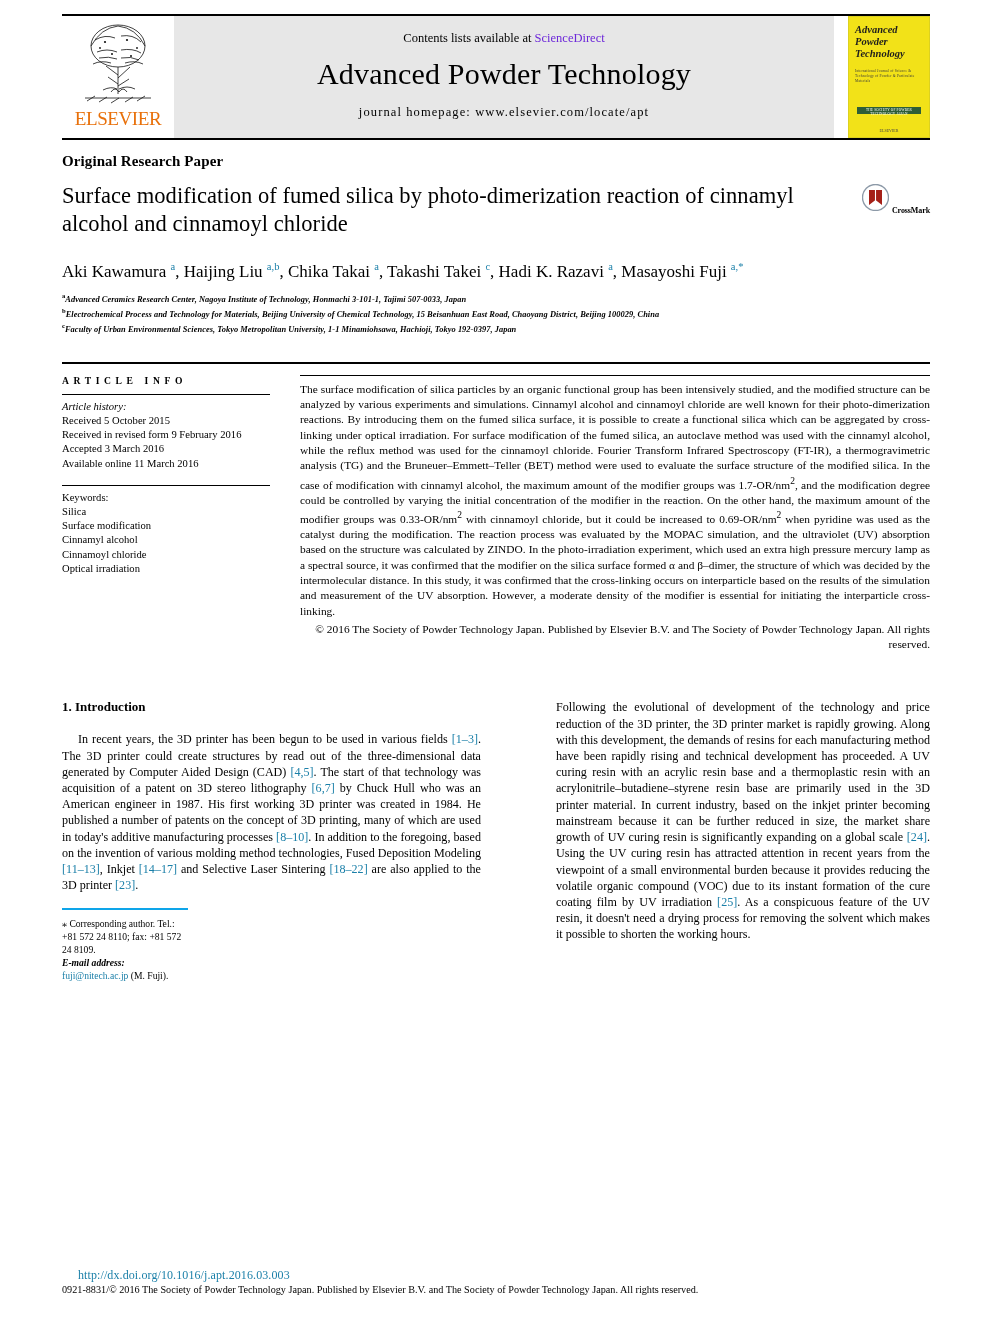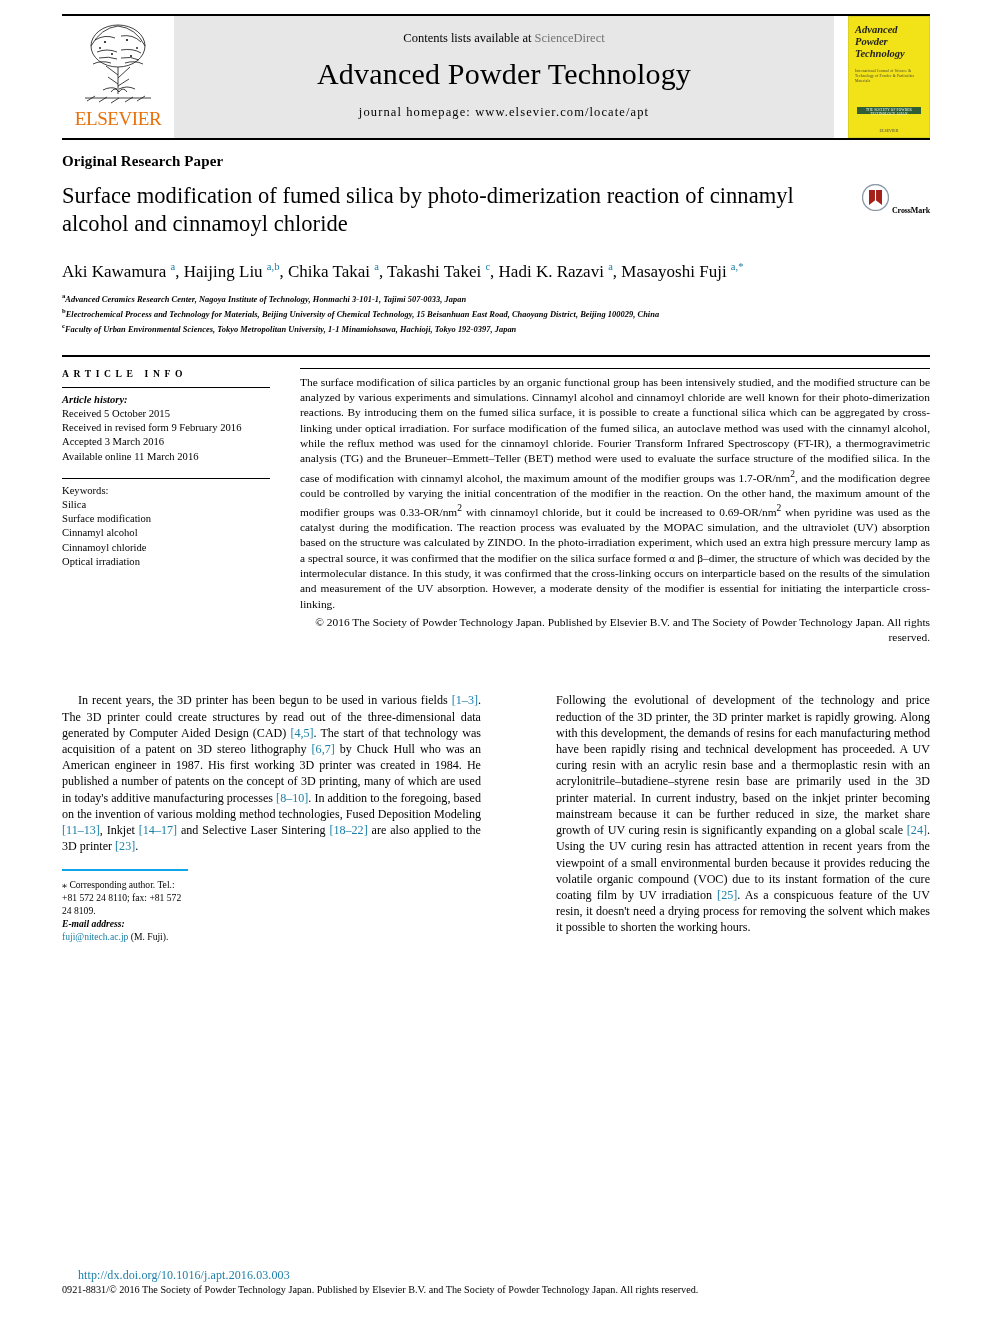--- a/index.html
+++ b/index.html
@@ -70,21 +70,21 @@
     justify-content: center;
     align-items: center;
     padding: 5px 0 8px;
     box-sizing: border-box;
   }
   .contents-line {
     font-size: 12.5px;
     color: #000;
     margin-bottom: 13px;
   }
-  .contents-line .sd { color: #737373; }
+  .contents-line .sd { color: #6d28d9; }
   .journal-title {
     font-size: 30px;
     letter-spacing: .2px;
     margin-bottom: 16px;
     line-height: 1;
   }
   .journal-homepage {
     font-size: 12.5px;
     letter-spacing: 1.1px;
   }
@@ -188,21 +188,21 @@
     font-size: 8.4px;
     line-height: 11.6px;
     font-style: italic;
     font-weight: bold;
     letter-spacing: .05px;
   }
   .affiliations sup { font-style: normal; font-size: 6.6px; }
 
   
   .band {
-    margin-top: 19px;
+    margin-top: 26px;
     border-top: 2px solid #000;
     display: flex;
     padding-top: 11px;
   }
   .info-col {
     flex: 0 0 238px;
     width: 238px;
     padding-right: 30px;
     box-sizing: border-box;
   }
@@ -212,21 +212,21 @@
     font-weight: bold;
     letter-spacing: 4.6px;
     margin-bottom: 8px;
   }
   .thin-rule { border-top: 1px solid #000; }
   .info-block {
     font-size: 10.6px;
     line-height: 14.2px;
     padding-top: 5px;
   }
-  .info-block .it { font-style: italic; font-weight: bold; }
+  .info-block .it { font-style: italic; font-weight: normal; }
   .keywords-block {
     margin-top: 14px;
     border-top: 1px solid #000;
     padding-top: 5px;
     font-size: 10.6px;
     line-height: 14.2px;
   }
   .abstract-text {
     padding-top: 6px;
     font-size: 11.4px;
@@ -405,20 +405,21 @@
 
     <div class="abstract-col">
       <div class="thin-rule"></div>
       <div class="abstract-text">The surface modification of silica particles by an organic functional group has been intensively studied, and the modified structure can be analyzed by various experiments and simulations. Cinnamyl alcohol and cinnamoyl chloride are well known for their photo-dimerization reactions. By introducing them on the fumed silica surface, it is possible to create a functional silica which can be aggregated by cross-linking under optical irradiation. For surface modification of the fumed silica, an autoclave method was used with the cinnamyl alcohol, while the reflux method was used for the cinnamoyl chloride. Fourier Transform Infrared Spectroscopy (FT-IR), a thermogravimetric analysis (TG) and the Bruneuer–Emmett–Teller (BET) method were used to evaluate the surface structure of the modified silica. In the case of modification with cinnamyl alcohol, the maximum amount of the modifier groups was 1.7-OR/nm<sup>2</sup>, and the modification degree could be controlled by varying the initial concentration of the modifier in the reaction. On the other hand, the maximum amount of the modifier groups was 0.33-OR/nm<sup>2</sup> with cinnamoyl chloride, but it could be increased to 0.69-OR/nm<sup>2</sup> when pyridine was used as the catalyst during the modification. The reaction process was evaluated by the MOPAC simulation, and the ultraviolet (UV) absorption based on the structure was calculated by ZINDO. In the photo-irradiation experiment, which used an extra high pressure mercury lamp as a spectral source, it was confirmed that the modifier on the silica surface formed α and β–dimer, the structure of which was decided by the intermolecular distance. In this study, it was confirmed that the cross-linking occurs on interparticle based on the results of the simulation and measurement of the UV absorption. However, a moderate density of the modifier is essential for initiating the interparticle cross-linking.</div>
       <div class="copyright">© 2016 The Society of Powder Technology Japan. Published by Elsevier B.V. and The Society of Powder Technology Japan. All rights reserved.</div>
     </div>
   </div>
 
   <div class="body-cols">
     <div class="body-col">
+      <h2 class="body-h2">1. Introduction</h2>
       <p class="body-p">In recent years, the 3D printer has been begun to be used in various fields <span class="ref" style="color:#1a7fa8">[1–3]</span>. The 3D printer could create structures by read out of the three-dimensional data generated by Computer Aided Design (CAD) <span class="ref" style="color:#1a7fa8">[4,5]</span>. The start of that technology was acquisition of a patent on 3D stereo lithography <span class="ref" style="color:#1a7fa8">[6,7]</span> by Chuck Hull who was an American engineer in 1987. His first working 3D printer was created in 1984. He published a number of patents on the concept of 3D printing, many of which are used in today's additive manufacturing processes <span class="ref" style="color:#1a7fa8">[8–10]</span>. In addition to the foregoing, based on the invention of various molding method technologies, Fused Deposition Modeling <span class="ref" style="color:#1a7fa8">[11–13]</span>, Inkjet <span class="ref" style="color:#1a7fa8">[14–17]</span> and Selective Laser Sintering <span class="ref" style="color:#1a7fa8">[18–22]</span> are also applied to the 3D printer <span class="ref" style="color:#1a7fa8">[23]</span>.</p>
 
       <div class="footnote">
         <div>
           <span class="star">⁎</span>
           <span>Corresponding author. Tel.: +81 572 24 8110; fax: +81 572 24 8109.</span>
         </div>
         <div>
           <span class="em">E-mail address:</span>
           <span class="link">fuji@nitech.ac.jp</span>

